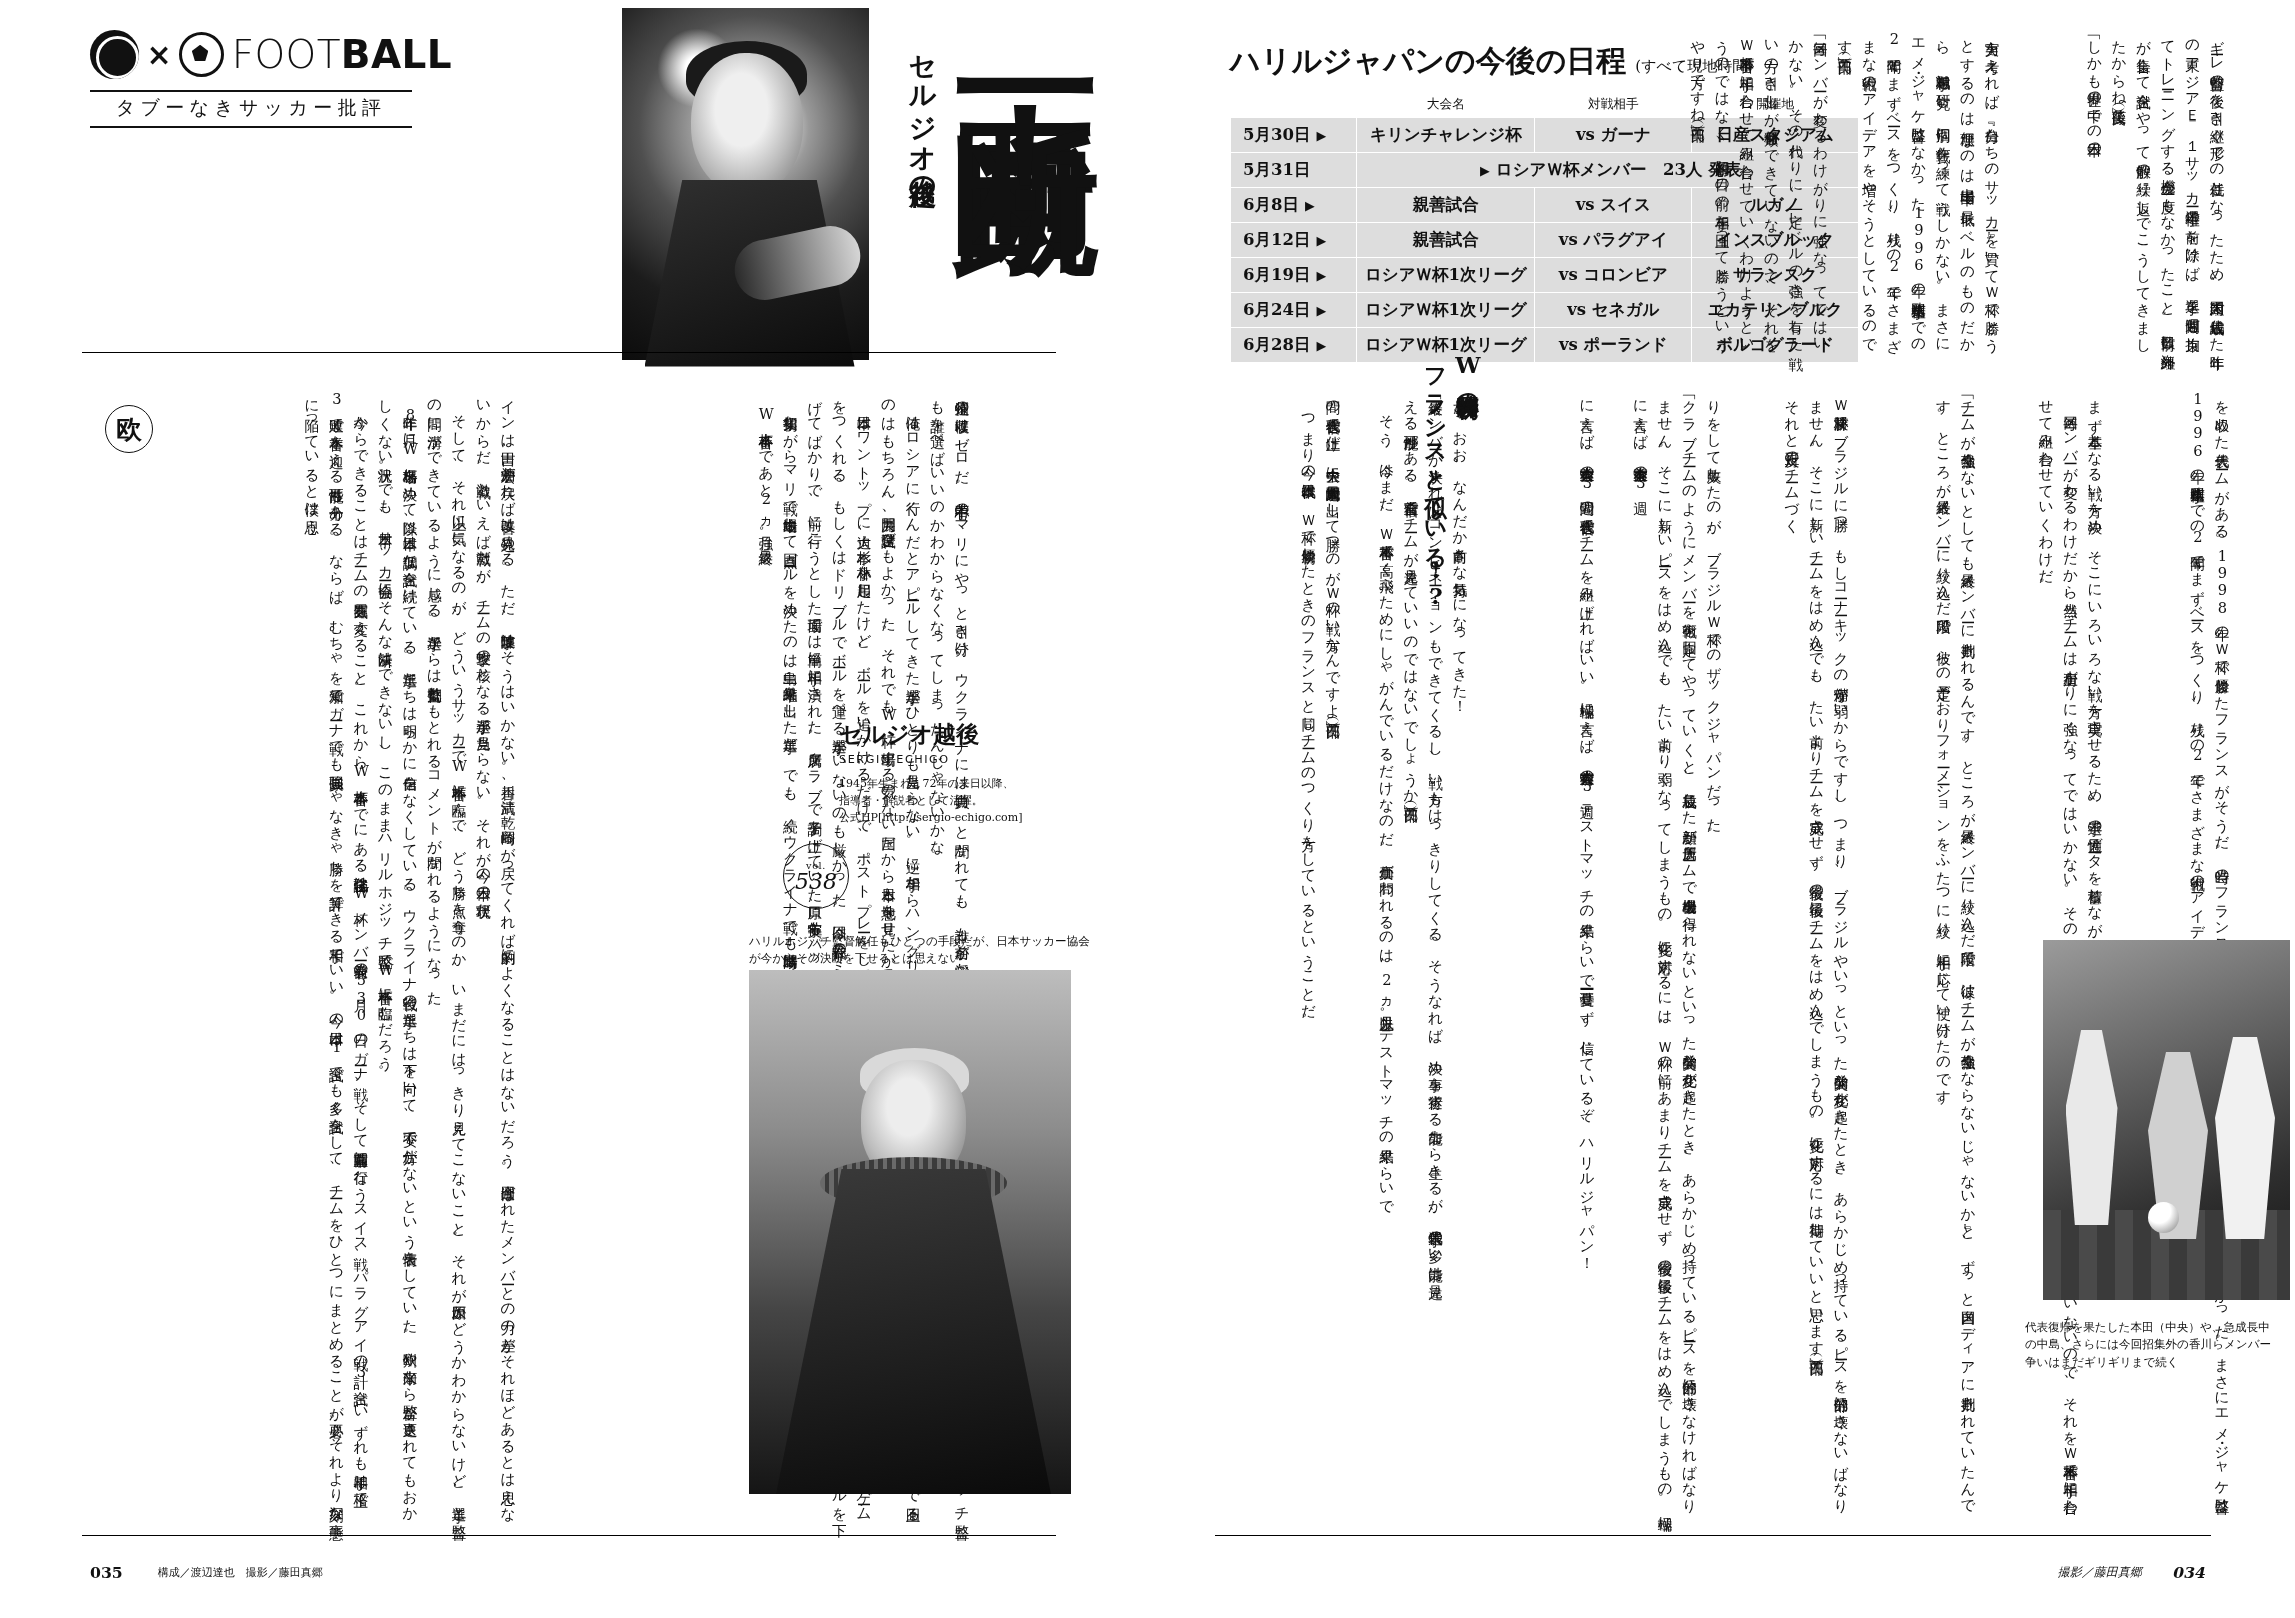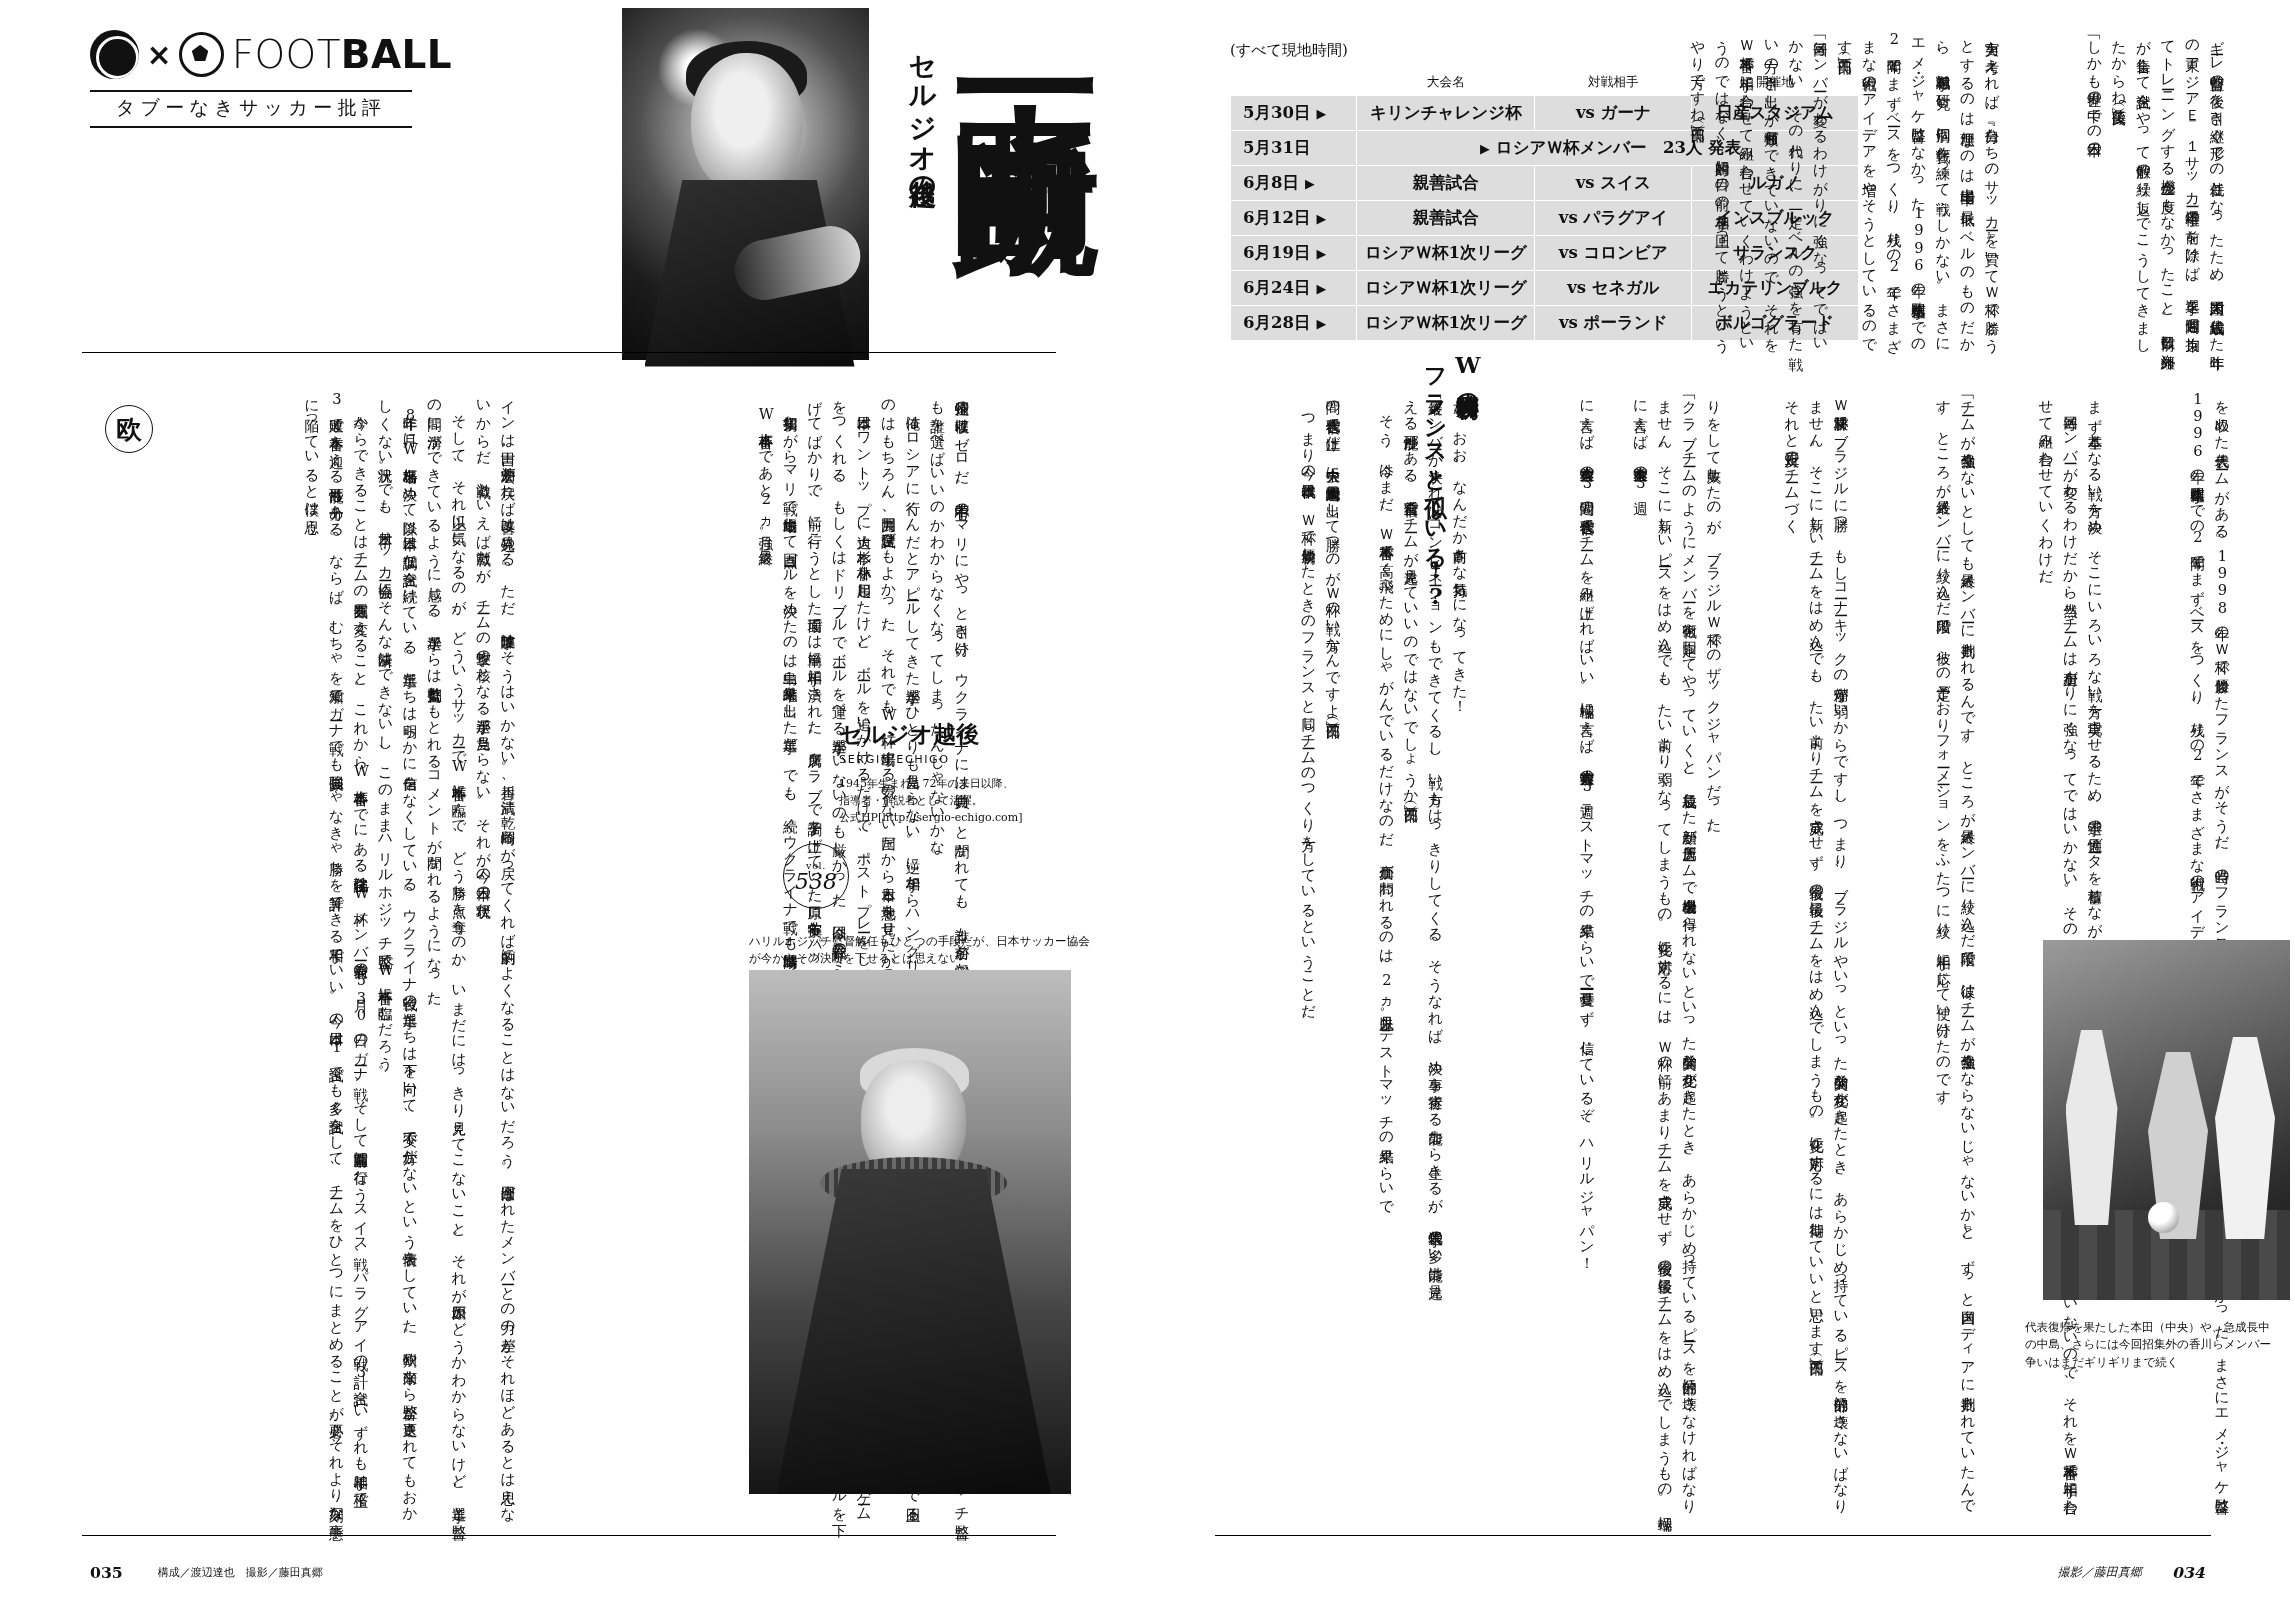--- a/index.html
+++ b/index.html
@@ -290,20 +290,21 @@
     <div id="left-footer">
       <span class="pg">035</span>
       <span class="cr">構成／渡辺達也　撮影／藤田真郷</span>
     </div>
   </div>
 
   <div id="right-page">
 
     <div id="sched">
       <div id="sched-title">
+        <span>ハリルジャパンの今後の日程</span>
         <span class="sub">(すべて現地時間)</span>
       </div>
       <table>
         <thead>
           <tr>
             <th></th>
             <th>大会名</th>
             <th>対戦相手</th>
             <th>開催地</th>
           </tr>

